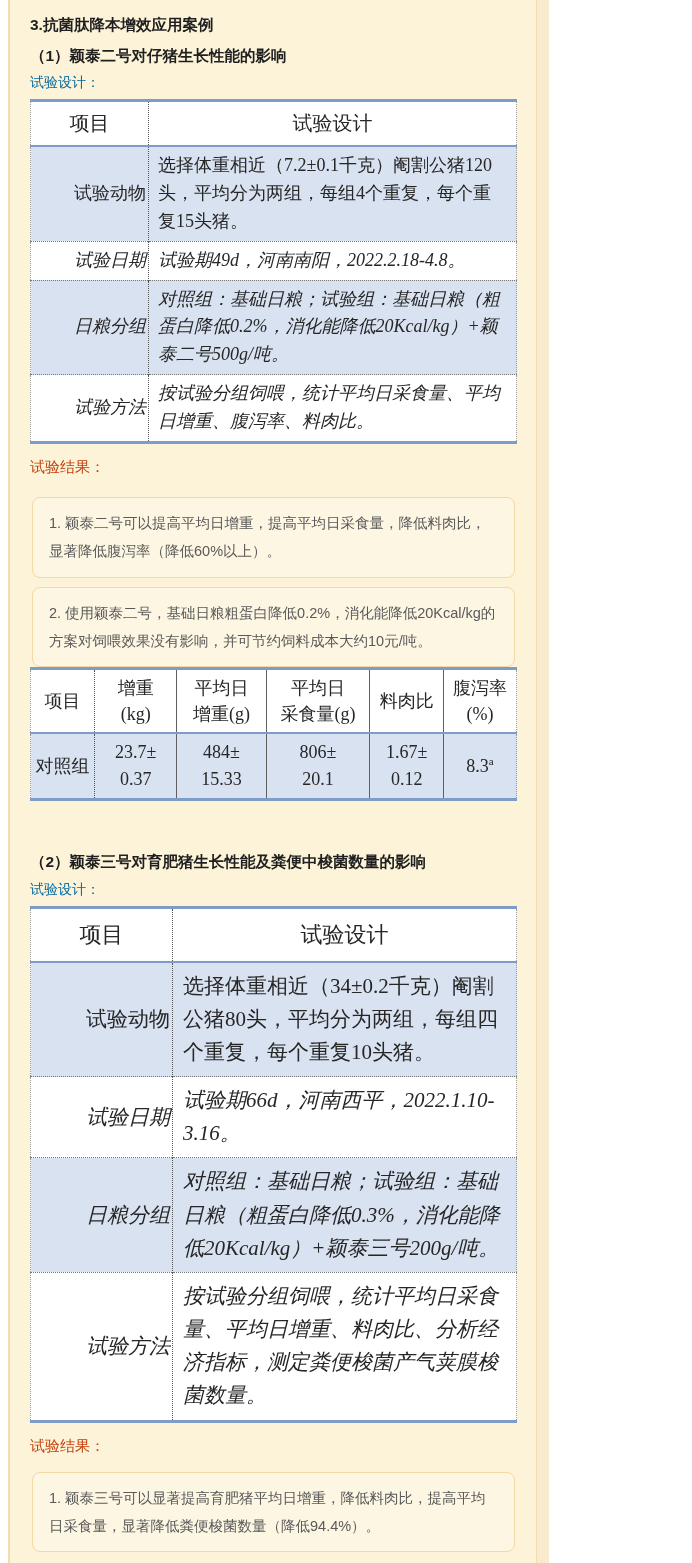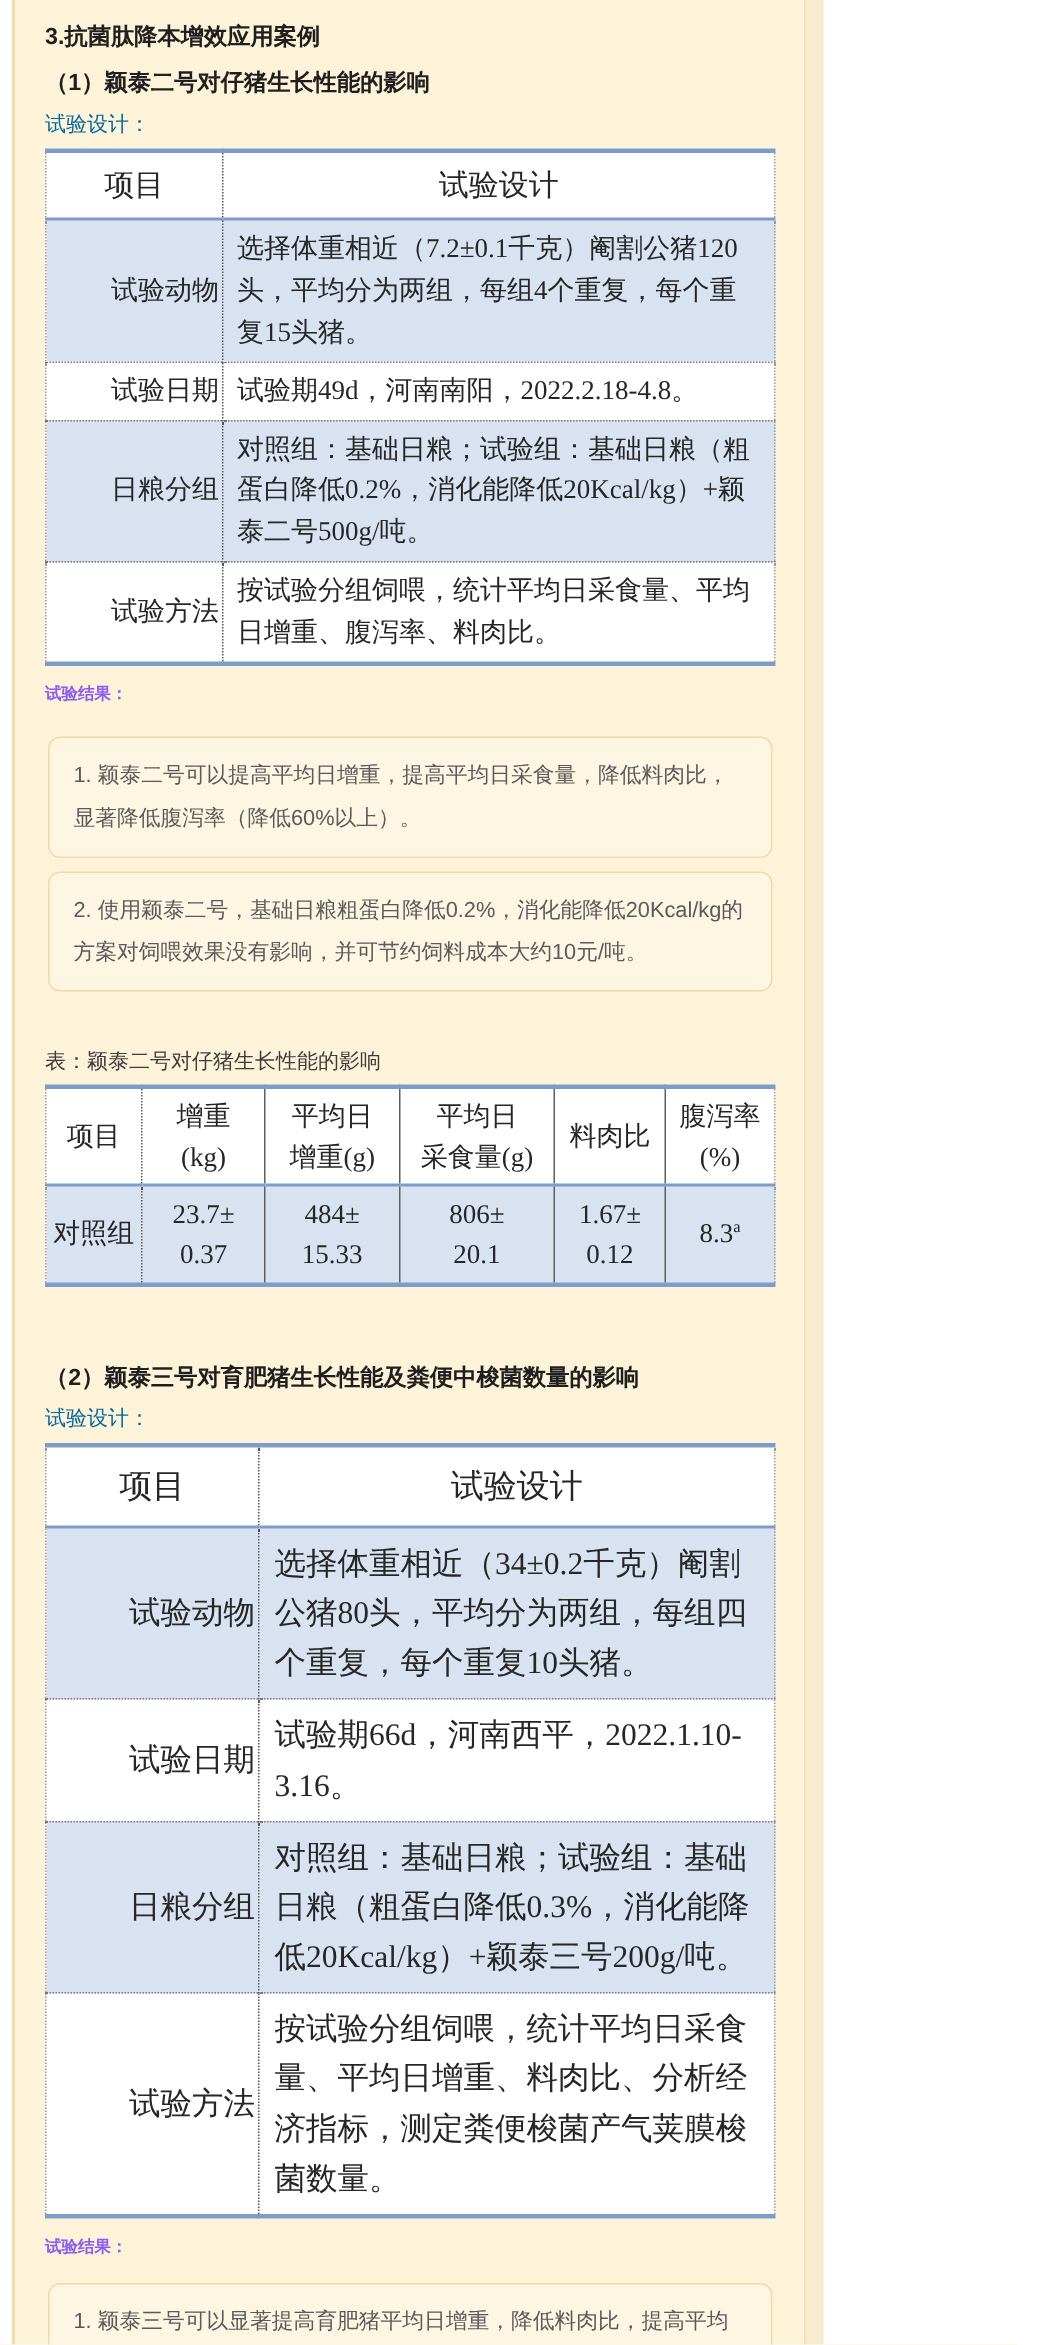--- a/index.html
+++ b/index.html
@@ -30,21 +30,21 @@
     margin: 0 0 9px 0; line-height: 1.4;
   }
   .sec-heading {
     font-size: 15.5px; font-weight: bold; color: #1f1f1f;
     margin: 0 0 7px 0; line-height: 1.4;
   }
   .small-label {
     font-size: 14px; color: #0369a1; margin: 0 0 6px 0; line-height: 1.4;
   }
   .results-label {
-    font-size: 11px; font-weight: bold; color: #8b5cf6;
+    font-size: 15px; font-weight: normal; color: #c2410c;
     margin: 12px 0 0 0; line-height: 1.4;
   }
 
   
   table.design {
     width: 100%; border-collapse: collapse;
     font-family: "Liberation Serif", "DejaVu Serif", serif;
     color: #262626;
     border-top: 3px solid #7d9dc8;
     border-bottom: 3px solid #7d9dc8;
@@ -53,21 +53,21 @@
     background: #ffffff;
   }
   table.design th {
     font-weight: normal; background: #ffffff;
     border-bottom: 2.5px solid #7d9dc8;
     padding: 8px 4px; text-align: center;
   }
   table.design td { vertical-align: middle; }
   table.design td.lbl { text-align: right; border-right: 1px dotted #555; }
   table.design th.lbl-h { border-right: 1px dotted #555; }
-  table.design tbody tr + tr td { border-top: 1px dotted #777; }
+  table.design tbody tr + tr td { border-top: 1px dotted #777; font-style: italic; }
   table.design tr.alt td { background: #d9e2f1; }
 
   table.t1 { font-size: 18px; }
   table.t1 th { font-size: 20px; }
   table.t1 td { padding: 5px 9px; line-height: 1.55; }
   table.t1 td.lbl { width: 118px; padding: 5px 2px; }
 
   table.t2 { font-size: 21px; }
   table.t2 th { font-size: 22px; padding: 11px 4px; }
   table.t2 td { padding: 7px 10px; line-height: 1.58; }
@@ -161,21 +161,20 @@
 
       <div class="results-label">试验结果：</div>
 
       <div class="result-box">
         <p>1. 颖泰二号可以提高平均日增重，提高平均日采食量，降低料肉比，显著降低腹泻率（降低60%以上）。</p>
       </div>
       <div class="result-box">
         <p>2. 使用颖泰二号，基础日粮粗蛋白降低0.2%，消化能降低20Kcal/kg的方案对饲喂效果没有影响，并可节约饲料成本大约10元/吨。</p>
       </div>
 
-      <div class="table-caption">表：颖泰二号对仔猪生长性能的影响</div>
 
       <table class="data">
         <colgroup>
           <col class="c-item">
             <col class="c-gain">
             <col class="c-adg">
             <col class="c-adfi">
             <col class="c-fcr">
             <col class="c-diar">
         </colgroup>

